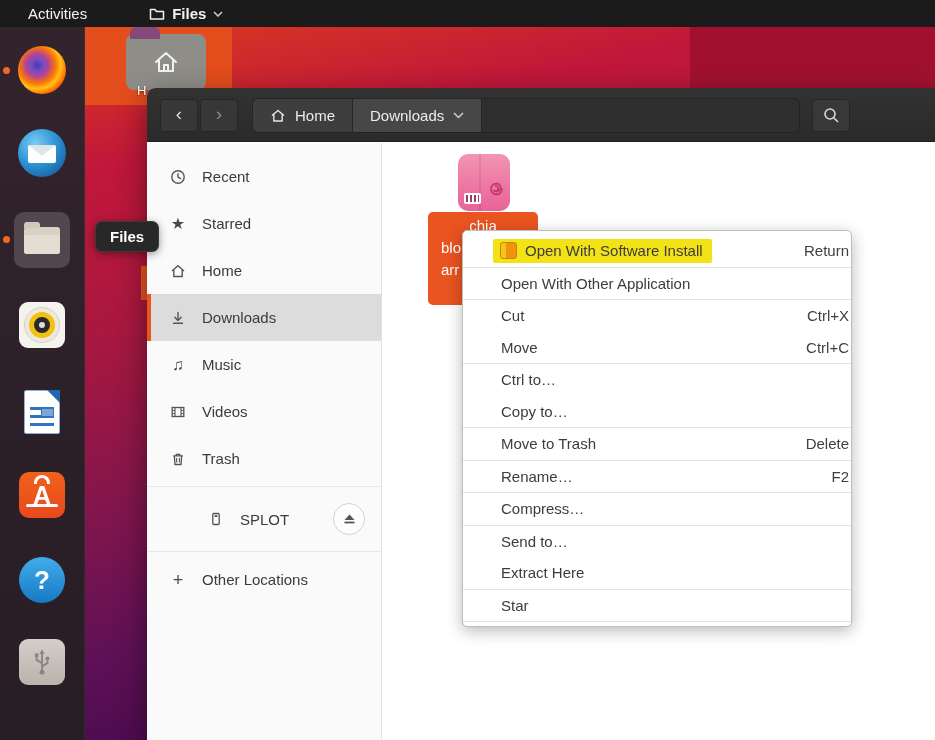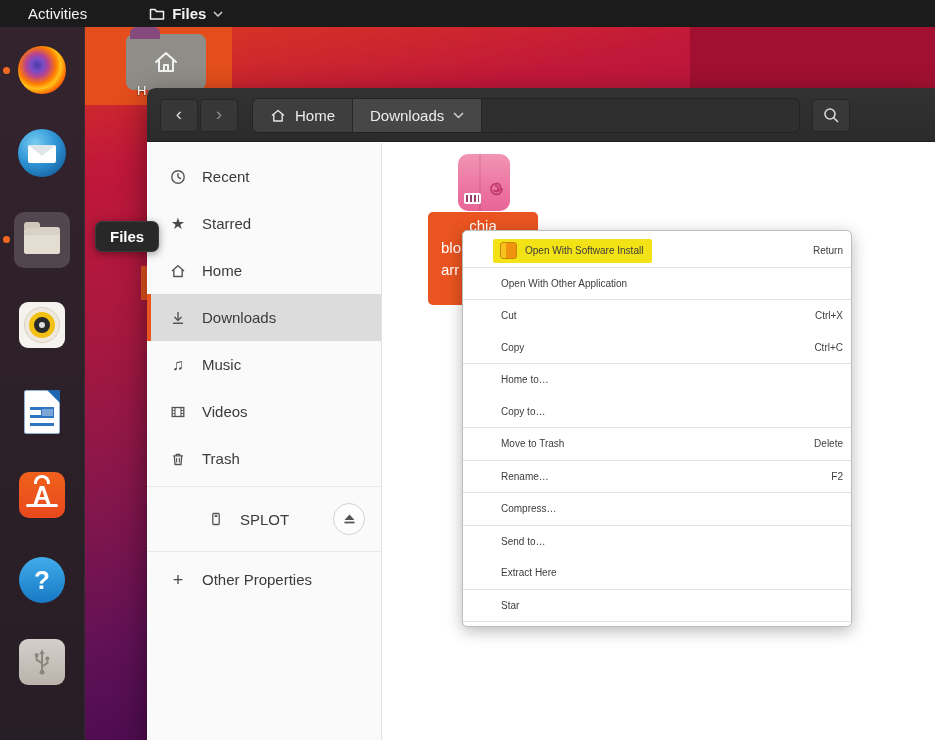--- a/index.html
+++ b/index.html
@@ -109,21 +109,21 @@
 
   
   .tooltip { left:95px; top:221px; z-index:45; background:#282828; border:1px solid rgba(255,255,255,0.09);
     border-radius:7px; color:#fff; font-weight:bold; font-size:15px; padding:6px 14px;
     box-shadow:0 2px 8px rgba(0,0,0,0.4); }
 
   
   .menu { left:462px; top:230px; width:390px; z-index:50; background:#fff; border:1px solid #bdbdbd;
     border-radius:5px; box-shadow:0 4px 16px rgba(0,0,0,0.28); padding:4px 0; }
   .mi { height:31.5px; display:flex; align-items:center; justify-content:space-between;
-    padding:0 8px 0 38px; font-size:10px;gap:40px; }
+    padding:0 2px 0 38px; font-size:15px;gap:40px; }
   .mi-label { color:#3c3c3c; }
   .mi-key { color:#404040; }
   .mi.first { padding-left:30px; }
   .hl { display:inline-flex; align-items:center; gap:8px; background:#f3e316; padding:3px 9px 4px 7px; border-radius:2px; }
   .swicon { width:17px; height:17px; border-radius:3px; border:1px solid #c9820a;
     background:linear-gradient(90deg,#f7c31b 0 5px,#f0940f 5px); }
   .msep { height:1px; background:#e3e3e3; }
 
   svg { display:block; }
 </style>
@@ -308,21 +308,21 @@
       <span class="ejectbtn">
         <svg width="13" height="12" viewBox="0 0 13 12">
           <path d="M6.5 1.5 L11.5 7 H1.5 z" fill="#555"></path>
           <rect x="1.5" y="8.6" width="10" height="1.8" fill="#555"></rect>
         </svg>
       </span>
     </div>
     <div class="ssep"></div>
     <div class="srow">
       <span class="sic" style="font-size:18px;color:#4a4a4a;">+</span>
-      <span>Other Properties</span>
+      <span>Other Locations</span>
     </div>
   </div>
 
   <div class="content"></div>
 </div>
 
 <div class="abs deb-icon">
   <span class="seam"></span>
   <span class="barcode"></span>
   <svg width="18" height="18" viewBox="0 0 18 18">
@@ -350,26 +350,26 @@
   <div class="mi">
     <span class="mi-label">Open With Other Application</span>
     <span class="mi-key"></span>
   </div>
   <div class="msep"></div>
   <div class="mi">
     <span class="mi-label">Cut</span>
     <span class="mi-key">Ctrl+X</span>
   </div>
   <div class="mi">
-    <span class="mi-label">Copy</span>
+    <span class="mi-label">Move</span>
     <span class="mi-key">Ctrl+C</span>
   </div>
   <div class="msep"></div>
   <div class="mi">
-    <span class="mi-label">Home to…</span>
+    <span class="mi-label">Ctrl to…</span>
     <span class="mi-key"></span>
   </div>
   <div class="mi">
     <span class="mi-label">Copy to…</span>
     <span class="mi-key"></span>
   </div>
   <div class="msep"></div>
   <div class="mi">
     <span class="mi-label">Move to Trash</span>
     <span class="mi-key">Delete</span>

